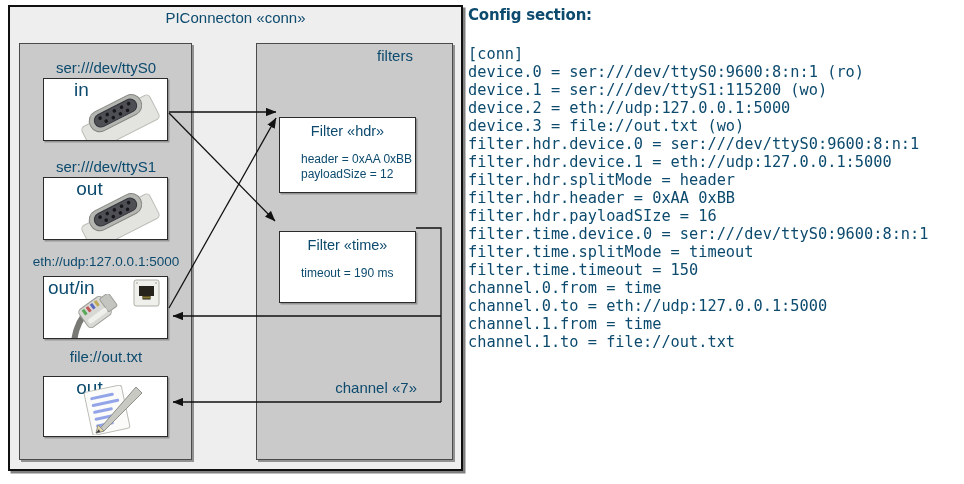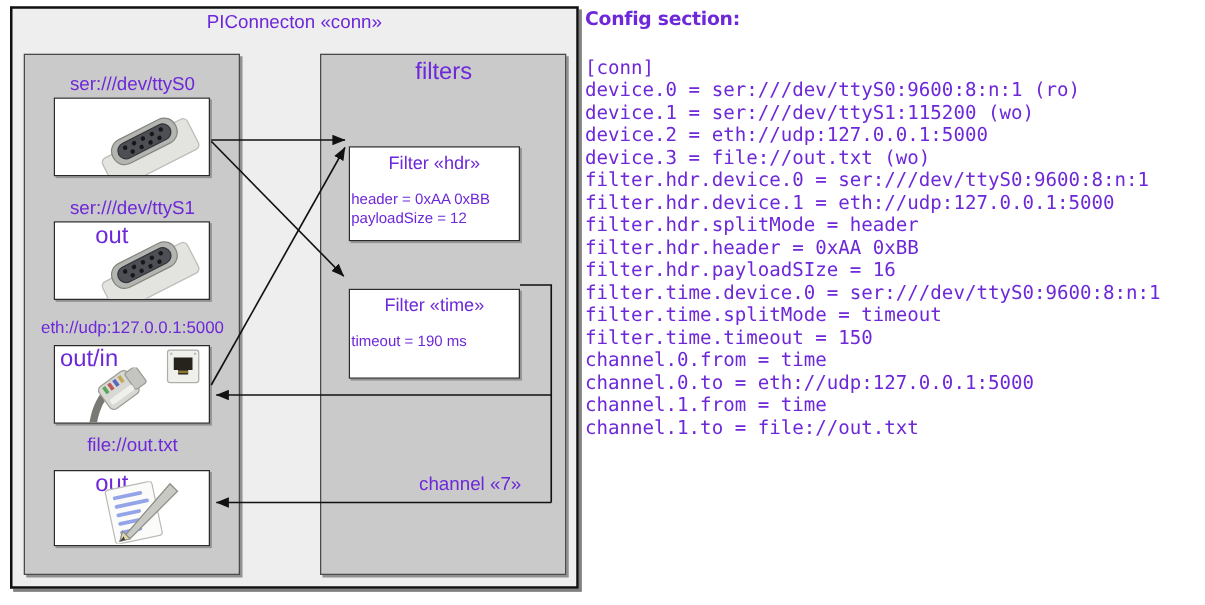--- a/index.html
+++ b/index.html
@@ -1,45 +1,45 @@
 <!DOCTYPE html>
 <html><head>
 <meta charset="utf-8">
 <style>
   html,body{margin:0;padding:0;background:#ffffff;}
   .stage{position:relative;width:964px;height:484px;background:#ffffff;
-         font-family:"Liberation Sans",sans-serif;color:#6d28d9;overflow:hidden;}
+         font-family:"Liberation Sans",sans-serif;color:#0c4a6e;overflow:hidden;}
 
   
   .diagram{position:absolute;left:0;top:0;width:470px;height:484px;}
   .outer-box{position:absolute;left:8px;top:5px;width:451px;height:462px;
              background:#eeeeee;border:2.5px solid #101010;
              box-shadow:2.5px 2.5px 0 rgba(60,60,60,.65);}
   .outer-title{position:absolute;left:8px;top:9px;width:455px;text-align:center;
                font-size:15px;}
   .panel{position:absolute;background:#cacaca;border:1.5px solid #4a4a4a;
          box-shadow:2px 2px 0 rgba(70,70,70,.55);}
   .devices-panel{left:19px;top:43px;width:171px;height:415px;}
   .filters-panel{left:256px;top:43px;width:195px;height:415px;}
   .filters-title{position:absolute;left:256px;top:47px;width:198px;text-align:center;
-                 font-size:19px;}
+                 font-size:15px;padding-left:40px;}
 
   .dev-label{position:absolute;left:19px;width:174px;text-align:center;font-size:15px;}
   .dev-label.small{font-size:13.5px;text-align:center;}
   .dev-box{position:absolute;left:43px;width:123px;height:61px;background:#ffffff;
            border:1.5px solid #2b2b2b;box-shadow:1.5px 1.5px 0 rgba(80,80,80,.45);}
   .port-name{position:absolute;top:0px;left:0;right:0;text-align:center;font-size:19px;}
   .shiftL24{transform:translateX(-24px);}
   .shiftL16{transform:translateX(-16px);}
   .port-left{text-align:left;padding-left:4px;}
 
   .filter-box{position:absolute;left:279px;width:135px;background:#ffffff;
               border:1.4px solid #2b2b2b;box-shadow:1.5px 1.5px 0 rgba(80,80,80,.45);margin-top:39px;}
   .filter-title{position:absolute;top:5px;left:0;right:0;text-align:center;font-size:14.5px;}
-  .filter-props{position:absolute;left:1px;top:34px;font-size:12px;line-height:15px;}
+  .filter-props{position:absolute;left:21px;top:34px;font-size:12px;line-height:15px;}
 
   .channel-label{position:absolute;left:256px;width:161px;text-align:right;font-size:15px;}
 
   .wires{position:absolute;left:0;top:0;width:470px;height:484px;pointer-events:none;}
 
   .icon{position:absolute;}
 
   
   .config{position:absolute;left:468px;top:0;width:478px;height:396px;background:#fff;}
   .config-heading{position:absolute;left:0;top:6px;font-family:"DejaVu Sans",sans-serif;
@@ -56,20 +56,21 @@
 
     <div class="outer-box"></div>
     <div class="outer-title">PIConnecton «conn»</div>
 
     <div class="panel devices-panel"></div>
     <div class="panel filters-panel"></div>
     <div class="filters-title">filters</div>
 
     <div class="dev-label" style="top:59px">ser:///dev/ttyS0</div>
     <div class="dev-box" style="top:78px;height:61px">
+      <div class="port-name shiftL24">in</div>
       <svg class="icon" style="right:1px;bottom:0px" width="96" height="50" viewBox="0 0 96 50">
         <g transform="rotate(-27 48 28)">
           <rect x="10" y="20" width="76" height="27" rx="4" fill="#e3e3e0" stroke="#bdbdb8"></rect>
           <rect x="20" y="12" width="56" height="21" rx="10" fill="#b3b5b1" stroke="#858580"></rect>
           <rect x="25" y="16" width="46" height="13" rx="6.5" fill="#4e4f55" stroke="#33343a"></rect>
           <circle cx="32" cy="20" r="1.8" fill="#17171b"></circle>
             <circle cx="40" cy="20" r="1.8" fill="#17171b"></circle>
           <circle cx="48" cy="20" r="1.8" fill="#17171b"></circle>
             <circle cx="56" cy="20" r="1.8" fill="#17171b"></circle>
           <circle cx="64" cy="20" r="1.8" fill="#17171b"></circle>

